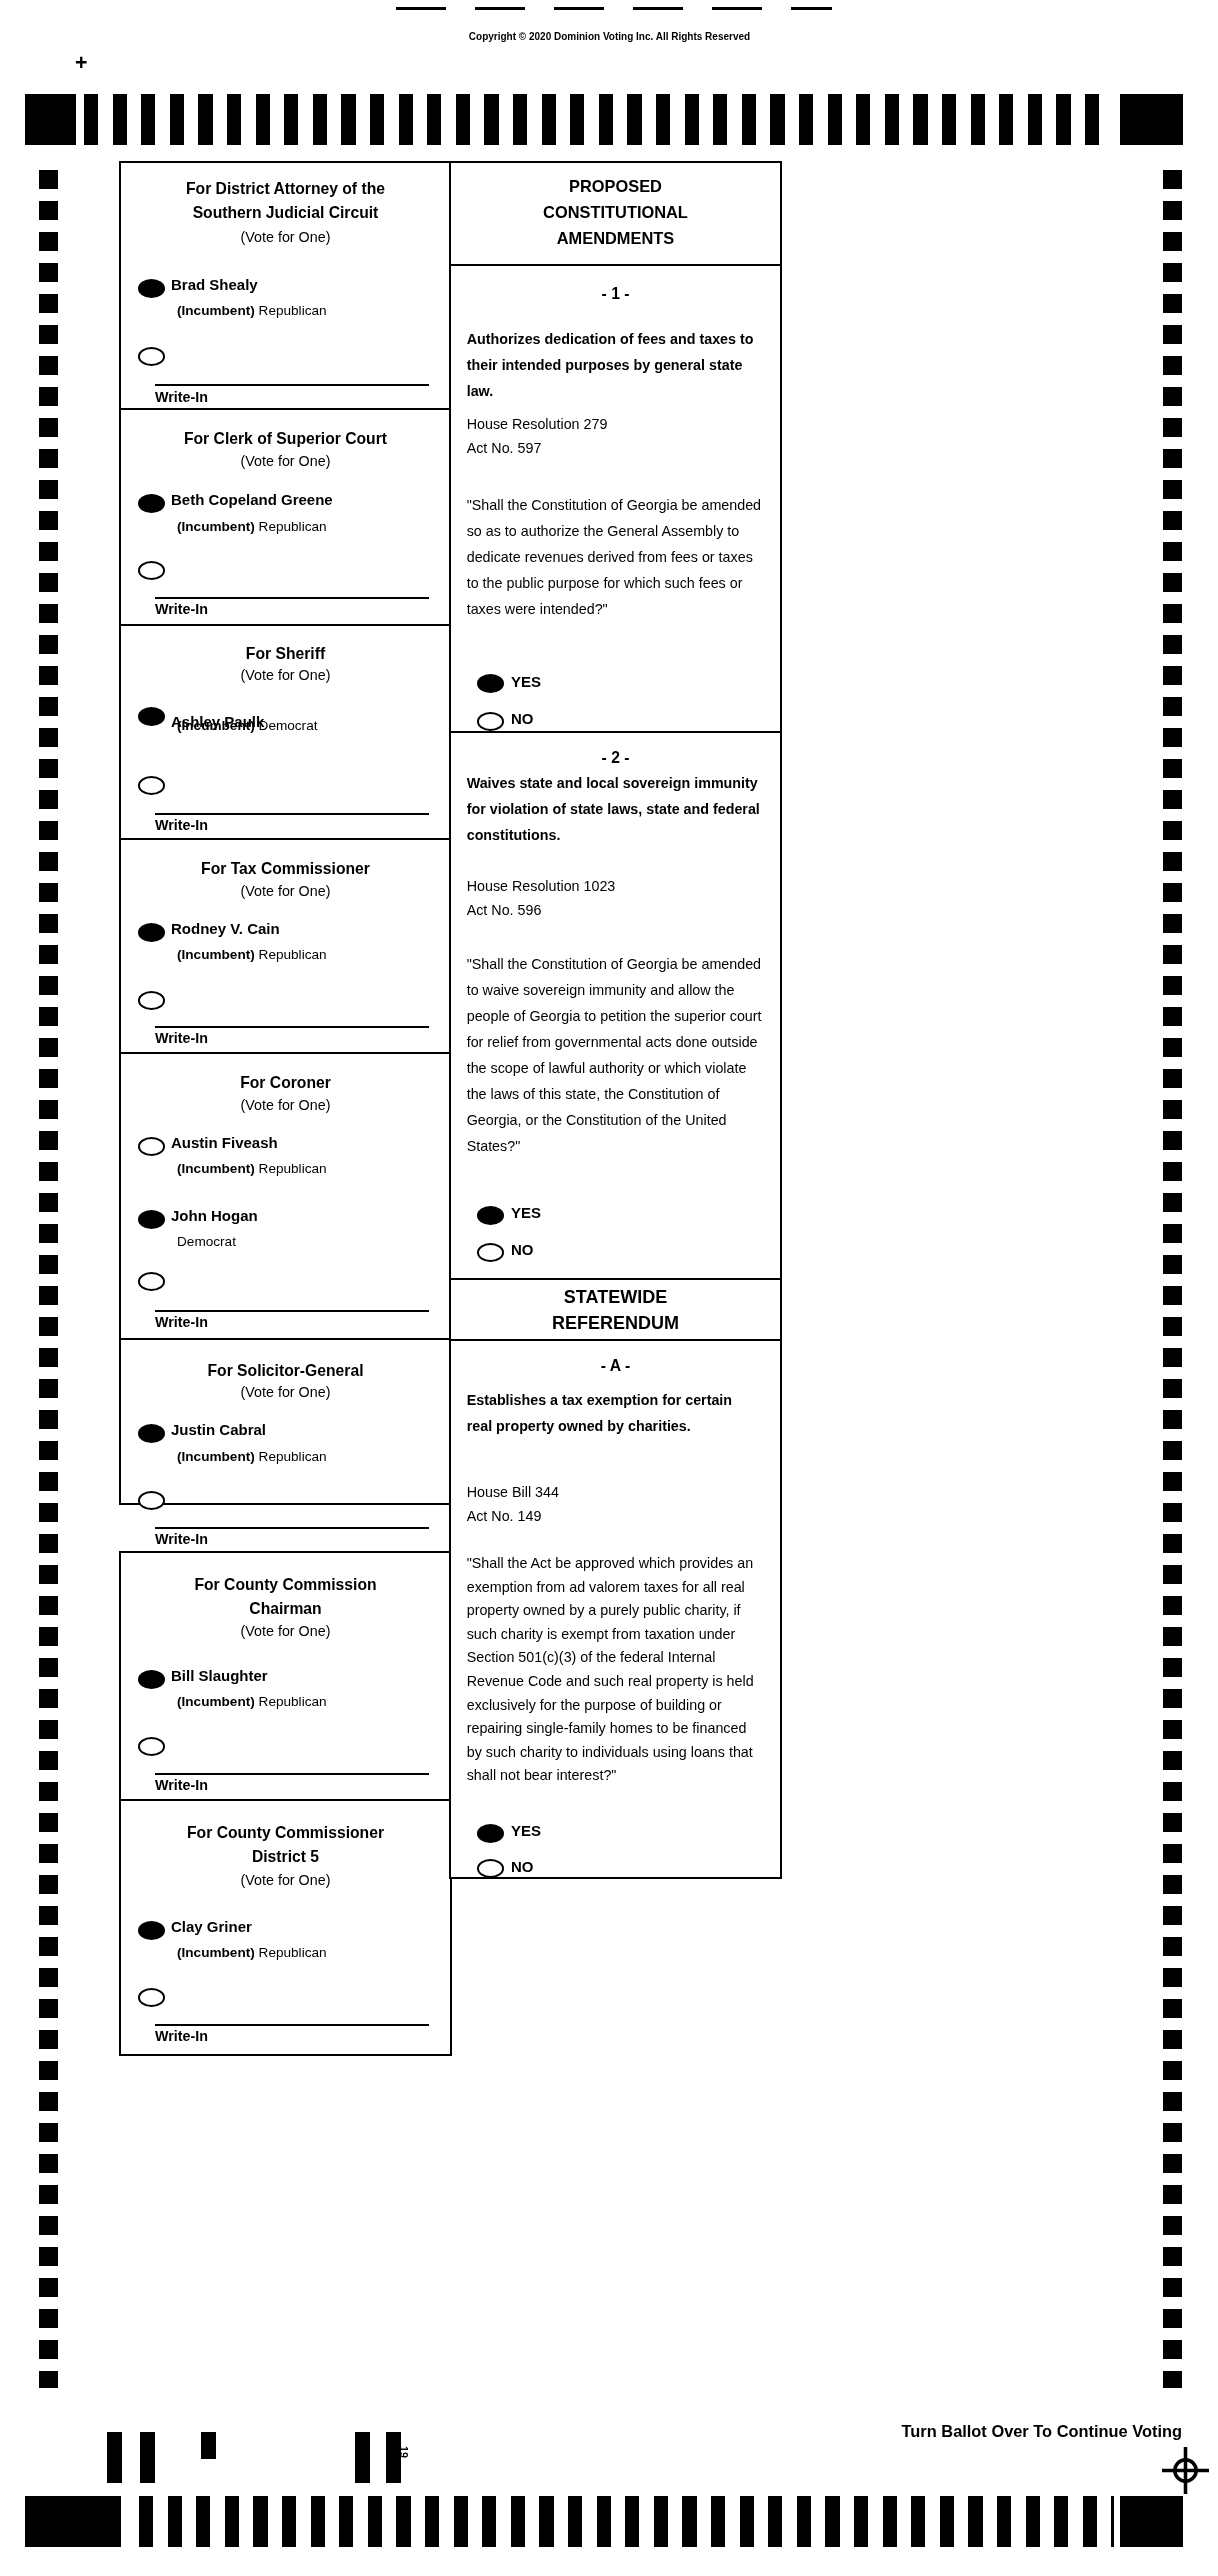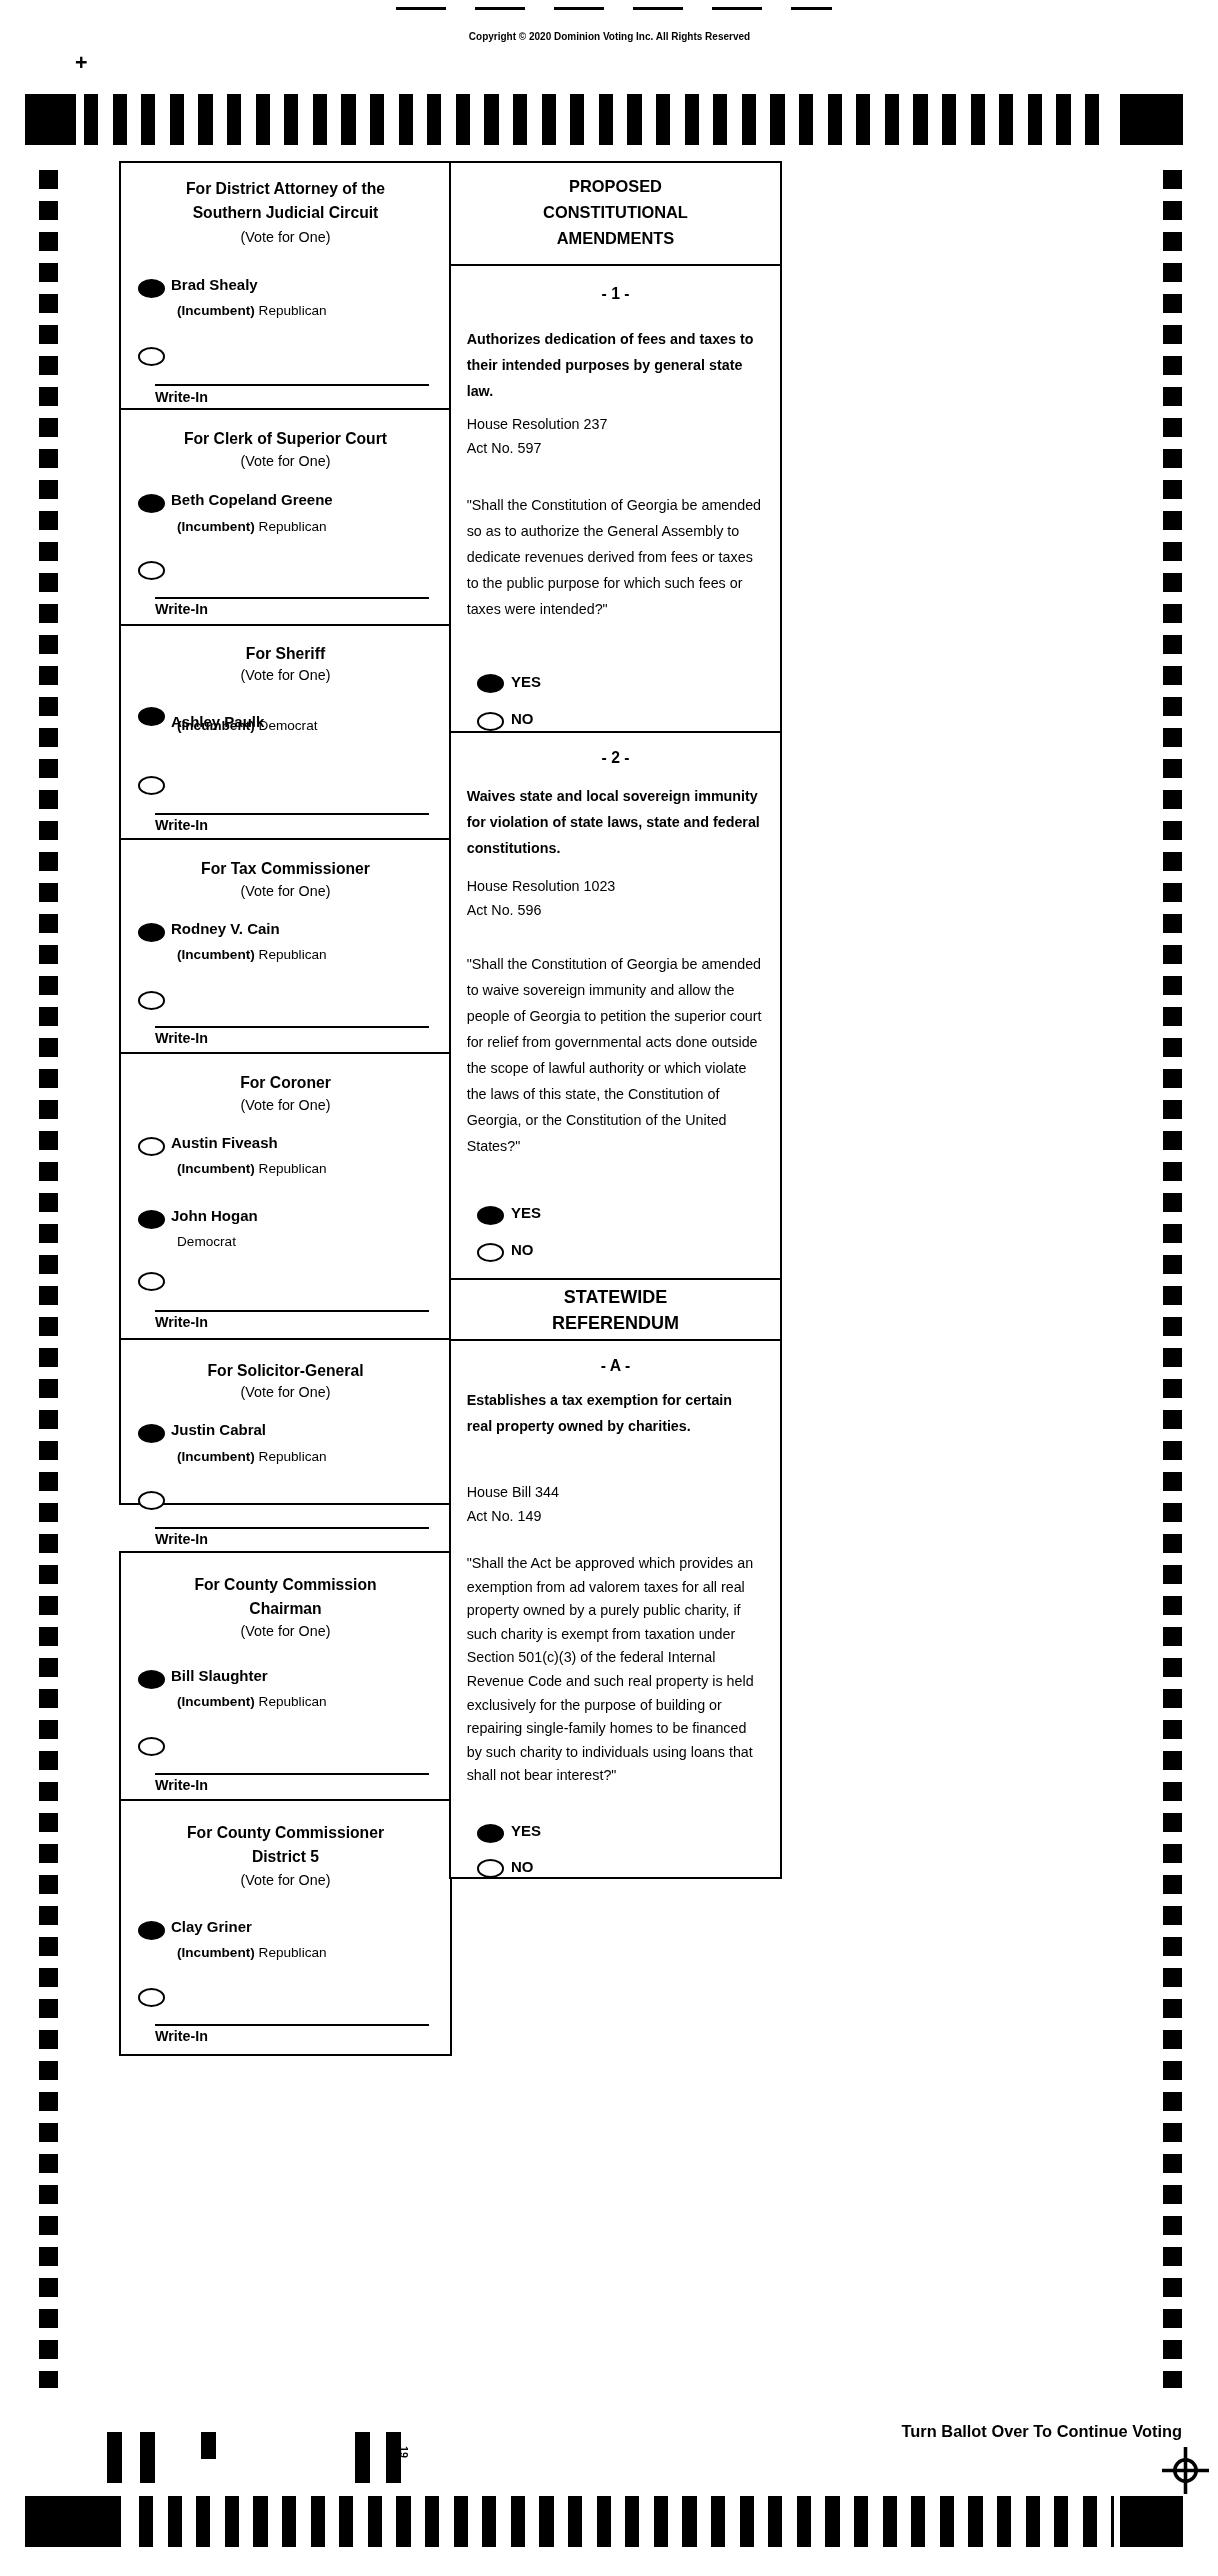--- a/index.html
+++ b/index.html
@@ -145,31 +145,31 @@
 
   <div class="box" style="left:449px;top:161px;width:333px;height:106px;">
     <div class="title" style="top:10px;font-size:16.4px;line-height:26px;">PROPOSED
 CONSTITUTIONAL
 AMENDMENTS</div>
   </div>
 
   <div class="box" style="left:449px;top:264px;width:333px;height:469px;">
     <div class="mnum" style="top:18.6px;">- 1 -</div>
     <div class="msummary" style="top:60px;">Authorizes dedication of fees and taxes to their intended purposes by general state law.</div>
-    <div class="mrefs" style="top:146px;"><span>House Resolution 237</span><br><span>Act No. 597</span></div>
+    <div class="mrefs" style="top:146px;"><span>House Resolution 279</span><br><span>Act No. 597</span></div>
     <div class="mquestion" style="top:226px;">"Shall the Constitution of Georgia be amended so as to authorize the General Assembly to dedicate revenues derived from fees or taxes to the public purpose for which such fees or taxes were intended?"</div>
     <div class="oval filled" style="top:408px;left:26px;"></div>
     <div class="vlabel" style="top:407px;">YES</div>
     <div class="oval" style="top:446px;left:26px;"></div>
     <div class="vlabel" style="top:444px;">NO</div>
   </div>
 
   <div class="box" style="left:449px;top:731px;width:333px;height:549px;">
     <div class="mnum" style="top:15.7px;">- 2 -</div>
-    <div class="msummary" style="top:50px;">Waives state and local sovereign immunity for violation of state laws, state and federal constitutions.</div>
+    <div class="msummary" style="top:37px;">Waives state and local sovereign immunity for violation of state laws, state and federal constitutions.</div>
     <div class="mrefs" style="top:141px;"><span>House Resolution 1023</span><br><span>Act No. 596</span></div>
     <div class="mquestion" style="top:218px;">"Shall the Constitution of Georgia be amended to waive sovereign immunity and allow the people of Georgia to petition the superior court for relief from governmental acts done outside the scope of lawful authority or which violate the laws of this state, the Constitution of Georgia, or the Constitution of the United States?"</div>
     <div class="oval filled" style="top:473px;left:26px;"></div>
     <div class="vlabel" style="top:471px;">YES</div>
     <div class="oval" style="top:510px;left:26px;"></div>
     <div class="vlabel" style="top:508px;">NO</div>
   </div>
 
   <div class="box" style="left:449px;top:1278px;width:333px;height:63px;">
     <div class="title" style="top:4.3px;font-size:18px;line-height:26px;">STATEWIDE

